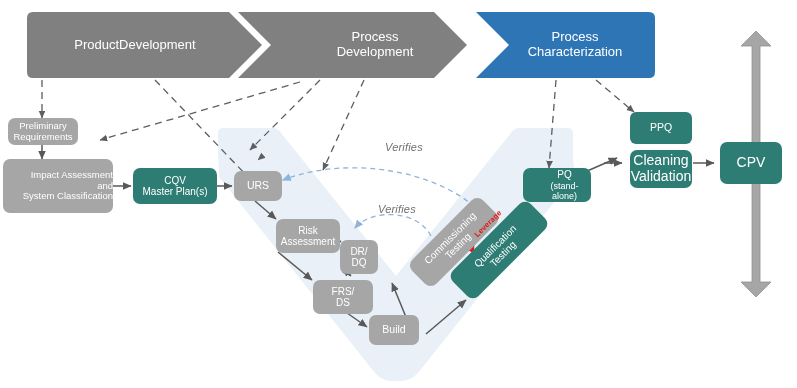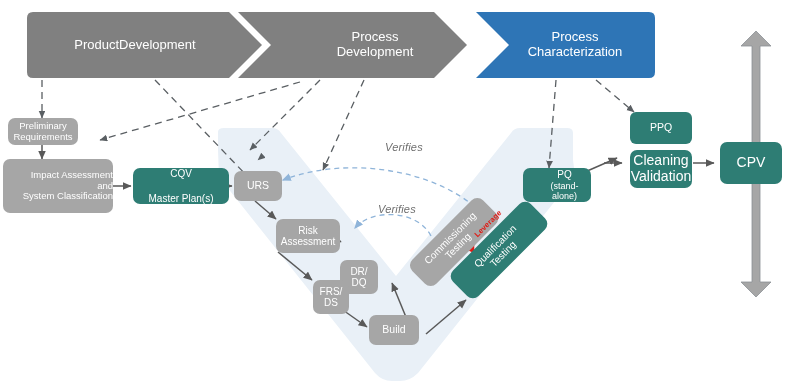--- a/index.html
+++ b/index.html
@@ -132,40 +132,40 @@
     <span class="lbl">Preliminary</span>
     <span class="lbl">Requirements</span>
   </div>
 
   <div class="node gray" style="left:3px;top:159px;width:110px;height:54px;font-size:9.5px;flex-direction:column;align-items:flex-end;">
     <span class="lbl">Impact Assessment</span>
     <span class="lbl">and</span>
     <span class="lbl">System Classification</span>
   </div>
 
-  <div class="node teal" style="left:133px;top:168px;width:96px;height:36px;font-size:10px;flex-direction:column;justify-content:space-between;">
+  <div class="node teal" style="left:133px;top:168px;width:84px;height:36px;font-size:10px;flex-direction:column;">
     <span class="lbl">CQV</span>
     <span class="lbl">Master Plan(s)</span>
   </div>
 
   <div class="node gray" style="left:234px;top:171px;width:48px;height:30px;font-size:10.5px;">
     <span class="lbl">URS</span>
   </div>
 
   <div class="node gray" style="left:276px;top:219px;width:64px;height:34px;font-size:10px;flex-direction:column;">
     <span class="lbl">Risk</span>
     <span class="lbl">Assessment</span>
   </div>
 
-  <div class="node gray" style="left:340px;top:240px;width:38px;height:34px;font-size:10px;flex-direction:column;margin-top:20px;">
+  <div class="node gray" style="left:340px;top:240px;width:38px;height:34px;font-size:10px;flex-direction:column;">
     <span class="lbl">DR/</span>
     <span class="lbl">DQ</span>
   </div>
 
-  <div class="node gray" style="left:313px;top:280px;width:36px;height:34px;font-size:10px;flex-direction:column;">
+  <div class="node gray" style="left:313px;top:280px;width:60px;height:34px;font-size:10px;flex-direction:column;">
     <span class="lbl">FRS/</span>
     <span class="lbl">DS</span>
   </div>
 
   <div class="node gray" style="left:369px;top:315px;width:50px;height:30px;font-size:10.5px;">
     <span class="lbl">Build</span>
   </div>
 
   <div class="rot gray" style="left:404px;top:225px;width:100px;height:34px;font-size:10px;
               transform:rotate(-45deg);transform-origin:50% 50%;flex-direction:column;">

